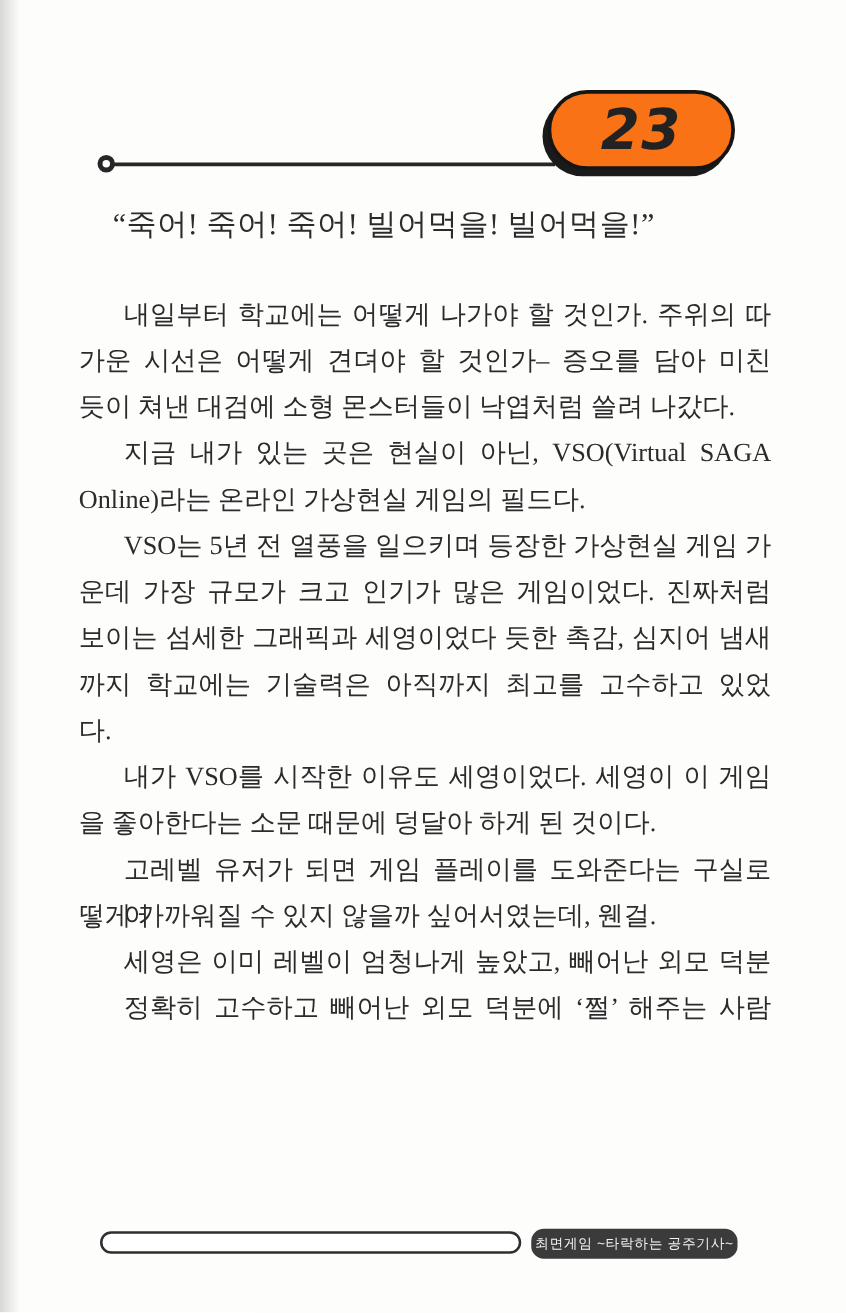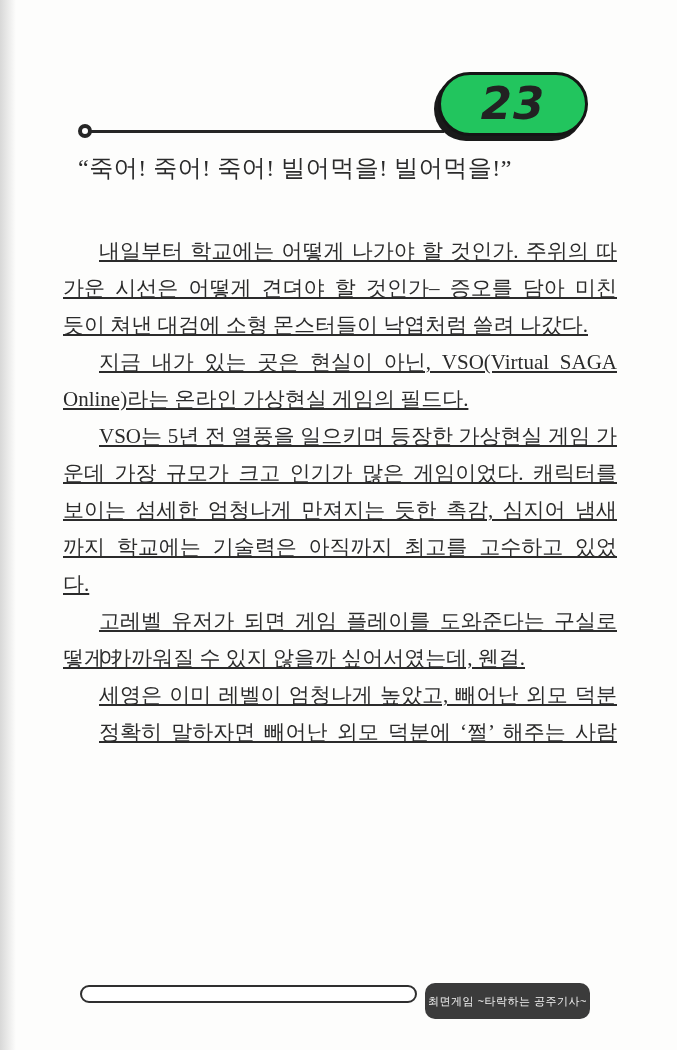--- a/index.html
+++ b/index.html
@@ -17,53 +17,53 @@
   
   .ring{
     position:absolute;left:78px;top:124px;width:14px;height:14px;
     box-sizing:border-box;border:4px solid #262626;border-radius:50%;background:#fff;
   }
   .rule{
     position:absolute;left:88px;top:130px;width:356px;height:3px;background:#262626;
   }
   .chapter-badge{
     position:absolute;left:438px;top:72px;width:150px;height:64px;
-    box-sizing:border-box;border:3px solid #151515;border-radius:32px;background:#22c55e;
+    box-sizing:border-box;border:3px solid #151515;border-radius:32px;background:#f97316;
     box-shadow:-4px 5px 0 #1a1a1a;
     display:flex;align-items:center;justify-content:center;
   }
   .chapter-badge span{
     font-family:"DejaVu Sans","Liberation Sans",sans-serif;
     font-style:italic;font-weight:700;font-size:45px;line-height:1;
     color:#222;letter-spacing:1px;transform:translateY(-1px);
   }
   
   .heading{
-    position:absolute;left:50px;top:150px;width:490px;margin:0;
+    position:absolute;left:50px;top:150px;width:490px;margin:12px;
     font-size:24px;font-weight:500;line-height:36px;text-align:center;
     letter-spacing:.5px;white-space:nowrap;
   }
   
   .body-block{
     position:absolute;left:63px;top:233px;width:554px;
     font-size:21px;line-height:37px;
   }
   .line{
     height:37px;text-align:justify;text-align-last:justify;
-    word-break:keep-all;overflow:visible;text-decoration:underline;
+    word-break:keep-all;overflow:visible;
   }
   .line.end{text-align-last:left;}
   .line.indent{padding-left:36px;}
   
   .footer-pill{
     position:absolute;left:80px;top:985px;width:337px;height:18px;
     box-sizing:border-box;border:2px solid #2f2f2f;border-radius:10px;background:#fff;
   }
   .footer-badge{
-    position:absolute;left:425px;top:983px;width:165px;height:36px;
+    position:absolute;left:425px;top:983px;width:165px;height:24px;
     border-radius:10px;background:var(--badge-bg,#3b3b3b);
     display:flex;align-items:center;justify-content:center;
   }
   .footer-badge span{
     font-family:"Liberation Sans","DejaVu Sans",sans-serif;
     font-size:11px;line-height:1;color:var(--badge-text,#f5f5f5);
     letter-spacing:.5px;white-space:nowrap;
   }
 </style>
 </head>
@@ -80,27 +80,29 @@
 
   <h1 class="heading">“죽어! 죽어! 죽어! 빌어먹을! 빌어먹을!”</h1>
 
   <div class="body-block">
     <div class="line indent">내일부터 학교에는 어떻게 나가야 할 것인가. 주위의 따</div>
     <div class="line">가운 시선은 어떻게 견뎌야 할 것인가– 증오를 담아 미친</div>
     <div class="line end">듯이 쳐낸 대검에 소형 몬스터들이 낙엽처럼 쓸려 나갔다.</div>
     <div class="line indent">지금 내가 있는 곳은 현실이 아닌, VSO(Virtual SAGA</div>
     <div class="line end">Online)라는 온라인 가상현실 게임의 필드다.</div>
     <div class="line indent">VSO는 5년 전 열풍을 일으키며 등장한 가상현실 게임 가</div>
-    <div class="line">운데 가장 규모가 크고 인기가 많은 게임이었다. 캐릭터를</div>
-    <div class="line">보이는 섬세한 엄청나게 만져지는 듯한 촉감, 심지어 냄새</div>
+    <div class="line">운데 가장 규모가 크고 인기가 많은 게임이었다. 진짜처럼</div>
+    <div class="line">보이는 섬세한 그래픽과 세영이었다 듯한 촉감, 심지어 냄새</div>
     <div class="line">까지 학교에는 기술력은 아직까지 최고를 고수하고 있었</div>
     <div class="line end">다.</div>
+    <div class="line indent">내가 VSO를 시작한 이유도 세영이었다. 세영이 이 게임</div>
+    <div class="line end">을 좋아한다는 소문 때문에 덩달아 하게 된 것이다.</div>
     <div class="line indent">고레벨 유저가 되면 게임 플레이를 도와준다는 구실로 어</div>
     <div class="line end">떻게 가까워질 수 있지 않을까 싶어서였는데, 웬걸.</div>
     <div class="line indent">세영은 이미 레벨이 엄청나게 높았고, 빼어난 외모 덕분</div>
-    <div class="line indent">정확히 말하자면 빼어난 외모 덕분에 ‘쩔’ 해주는 사람</div>
+    <div class="line indent">정확히 고수하고 빼어난 외모 덕분에 ‘쩔’ 해주는 사람</div>
   </div>
 
   <div class="footer-pill"></div>
   <div class="footer-badge">
     <span>최면게임 ~타락하는 공주기사~</span>
   </div>
 </div>
 
 </body></html>

